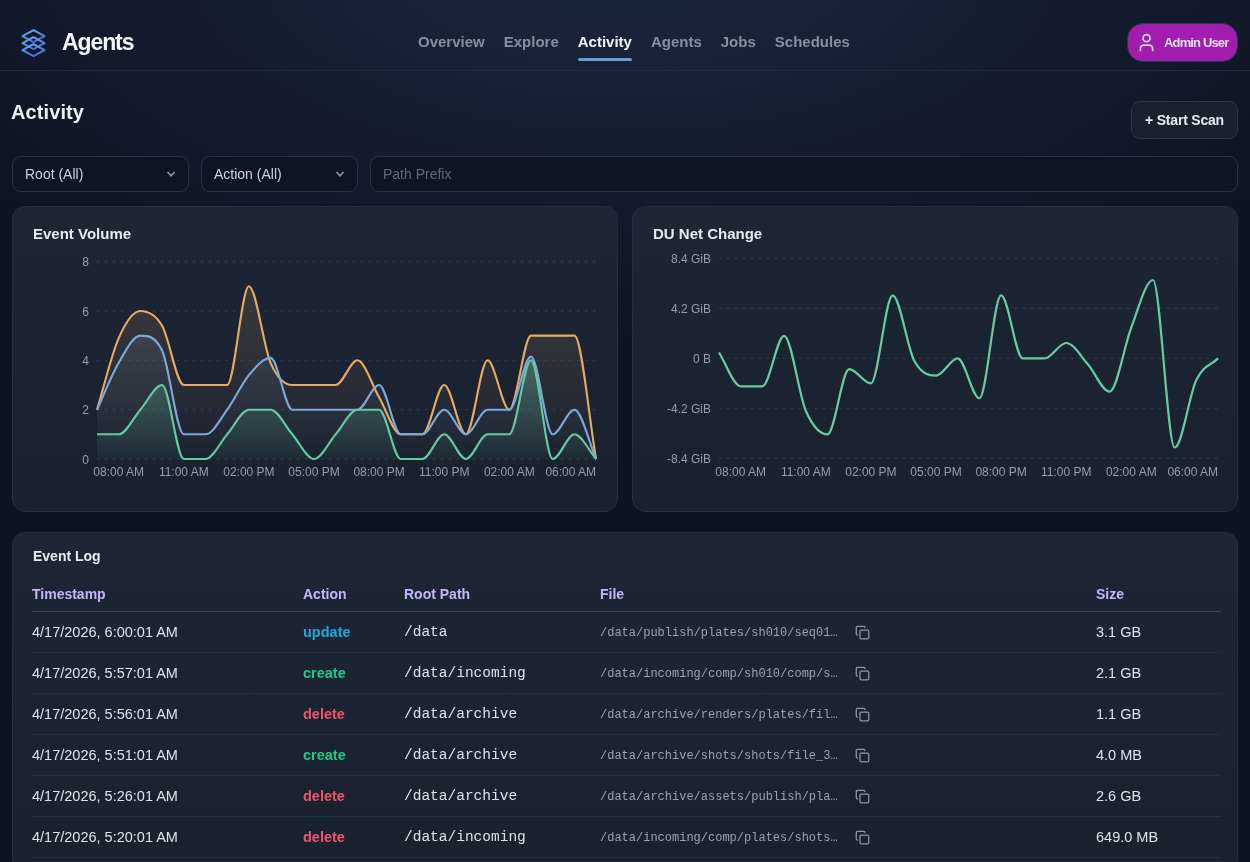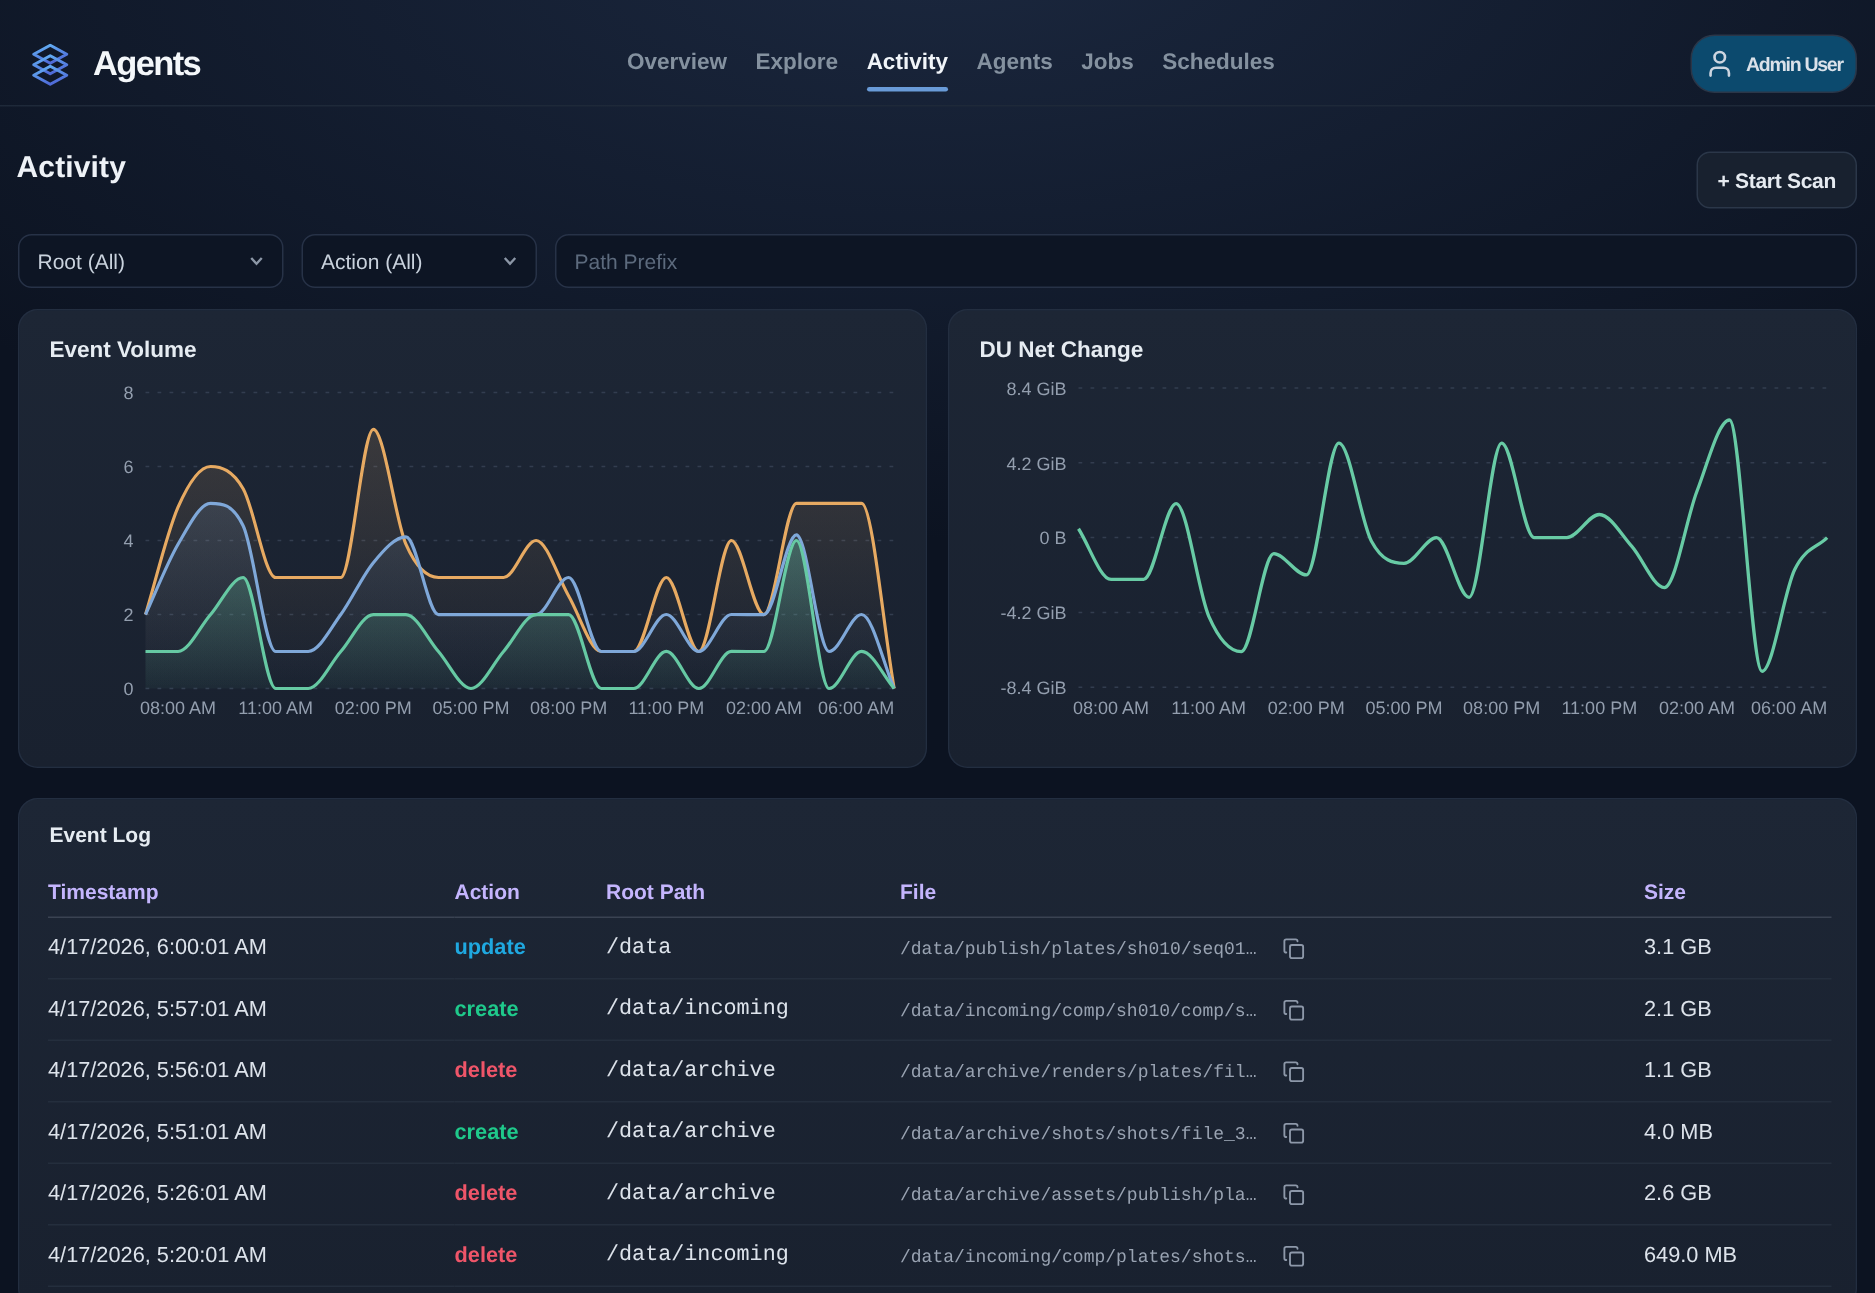--- a/index.html
+++ b/index.html
@@ -14,21 +14,21 @@
 .hdr { position:absolute; left:0; top:0; width:1250px; height:71px;
   border-bottom:1px solid #1e2939; }
 .brand { position:absolute; left:21px; top:29px; display:flex; align-items:center; }
 .brand svg { display:block; }
 .brand .t { font-size:23px; font-weight:700; color:#f4f7fa; margin-left:16px; letter-spacing:-1.1px; margin-top:-2px; }
 .nav { position:absolute; left:418px; top:6px; height:71px; display:flex; align-items:center; }
 .nav a { display:block; font-size:15px; font-weight:700; color:#84919f; text-decoration:none; margin-right:19px; position:relative; white-space:nowrap;}
 .nav a.act { color:#f1f5f9; }
 .nav a.act::after { content:""; position:absolute; left:0; right:0; bottom:-11px; height:3px; background:#699bd8; border-radius:2px;}
 .userbtn { position:absolute; right:12px; top:23px; height:39px; width:111px; white-space:nowrap; padding:0 0 0 8px;
-  display:flex; align-items:center; gap:7px; background:#0c4a6e; border:1px solid #2b3648;
+  display:flex; align-items:center; gap:7px; background:#a21caf; border:1px solid #2b3648;
   border-radius:16px; color:#dbe2ea; font-size:13px; font-weight:700; letter-spacing:-0.85px;}
 .pagetitle { position:absolute; left:11px; top:101px; font-size:20px; font-weight:700; color:#eef2f7; letter-spacing:0.1px;}
 .scanbtn { position:absolute; right:12px; top:101px; height:27px; width:107px; white-space:nowrap; padding:18px;
   display:flex; align-items:center; justify-content:center; letter-spacing:-0.2px; background:#18212f; border:1px solid #2b3749; border-radius:9px;
   color:#e6ebf1; font-size:14px; font-weight:700; }
 .filters { position:absolute; left:12px; top:156px; width:1226px; height:36px; display:flex; gap:12px; }
 .sel, .inp { height:36px; background:#0d1524; border:1px solid #273247; border-radius:9px;
   display:flex; align-items:center; padding:0 12px; font-size:14px; color:#c9d2dd; }
 .sel { justify-content:space-between; }
 .sel .chev { width:10px; height:10px; margin-left:8px; }

